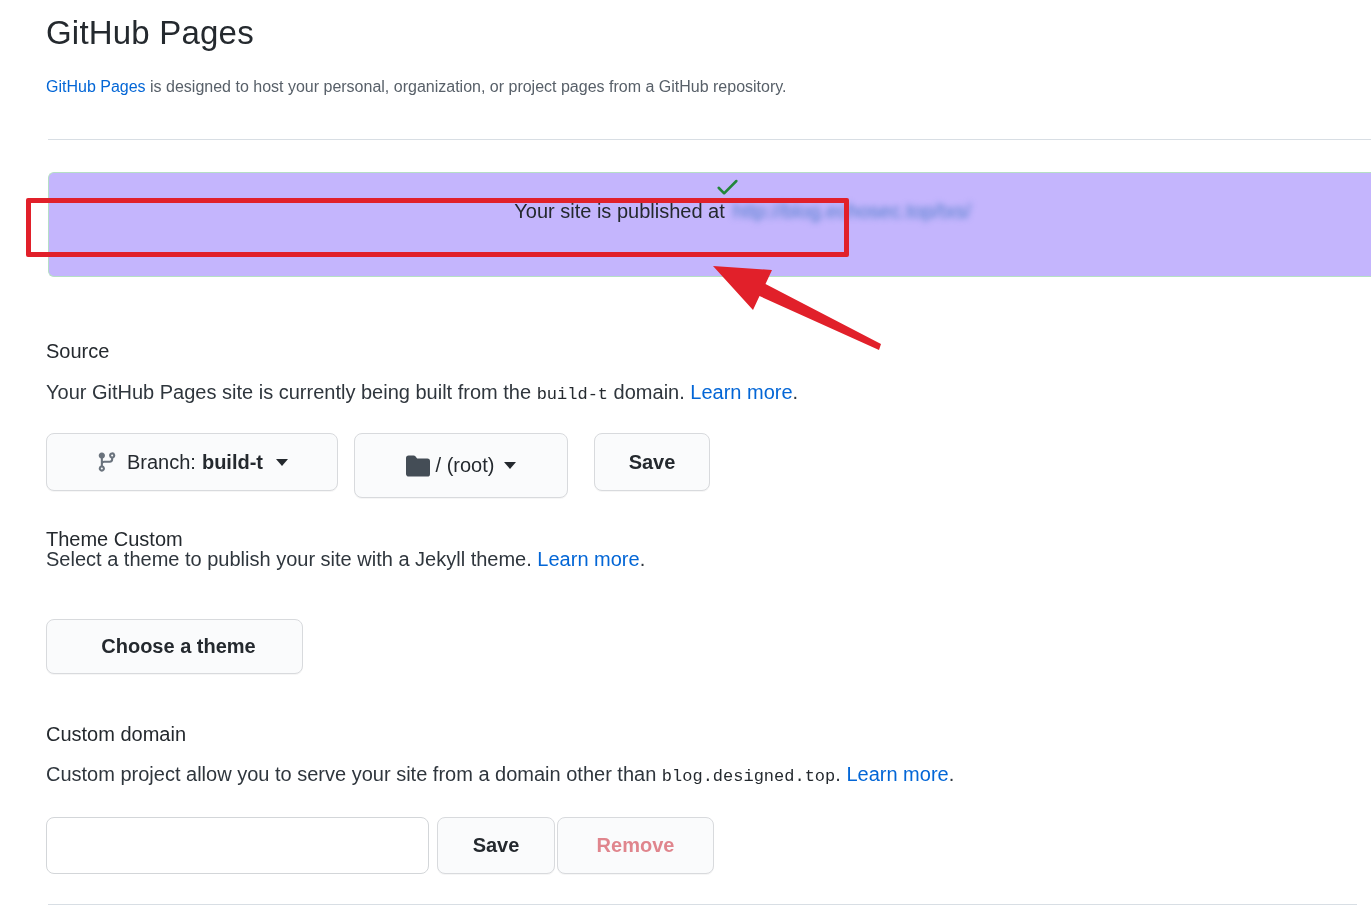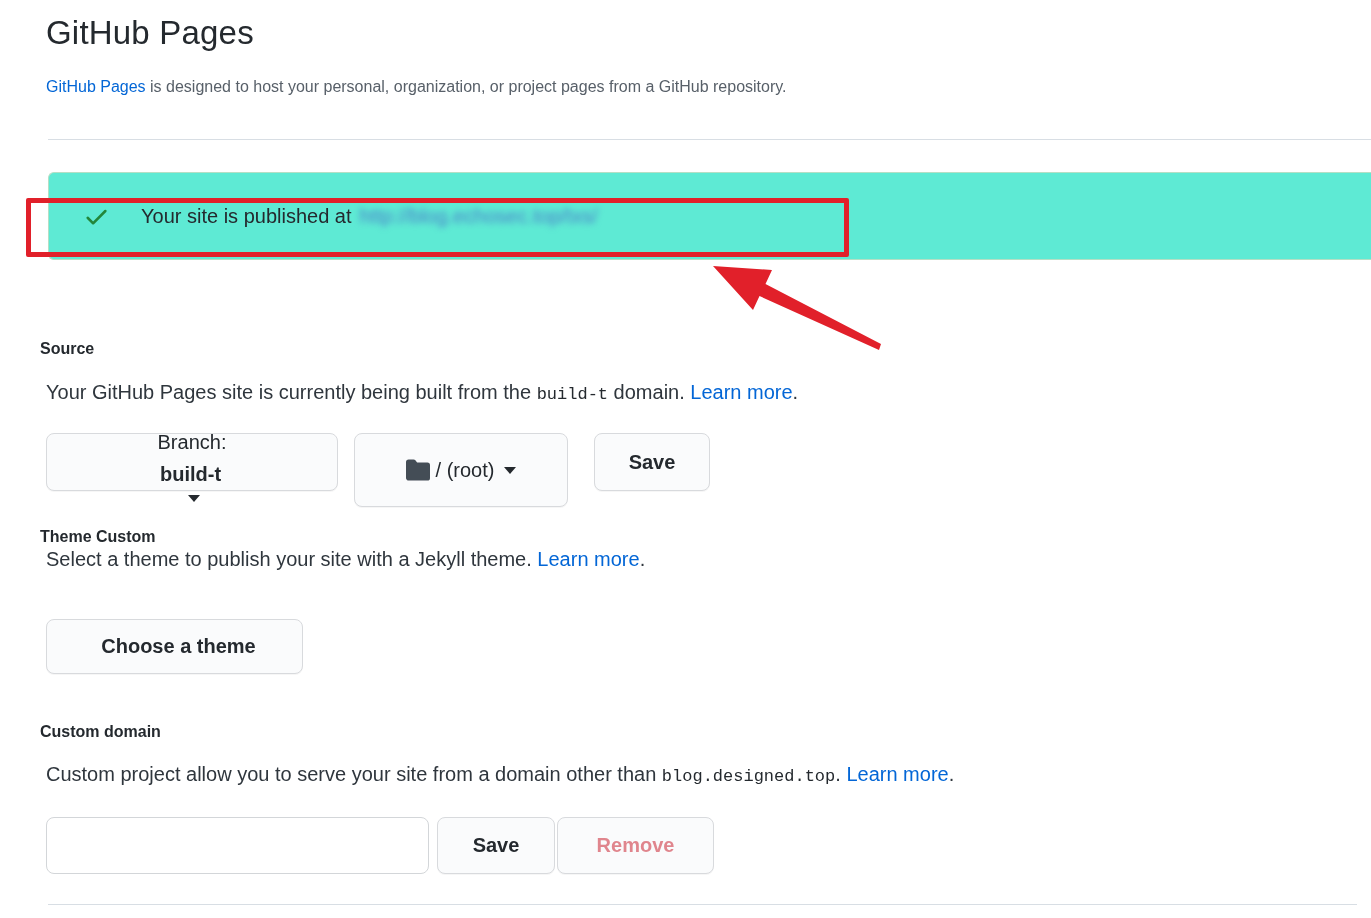--- a/index.html
+++ b/index.html
@@ -20,66 +20,66 @@
     position: absolute; left: 46px; top: 78px;
     font-size: 16px; color: #586069;
   }
   a.link { color: #0366d6; text-decoration: none; cursor: pointer; }
 
   .hr { position: absolute; height: 1px; background: #d8dee4; }
   .hr-top { left: 48px; top: 139px; width: 1323px; }
   .hr-bottom { left: 48px; top: 904px; width: 1309px; }
 
   .banner {
-    position: absolute; left: 48px; top: 172px; width: 1323px; height: 88px;
-    background: #5eead4; border: 1px solid #b5dfc5;
+    position: absolute; left: 48px; top: 172px; width: 1323px; height: 105px;
+    background: #c4b5fd; border: 1px solid #b5dfc5;
     border-radius: 6px 0 0 6px; border-right: none;
-    display: flex; align-items: center; padding-left: 34px;
+    display: flex; align-items: center; padding-left: 34px; flex-direction: column;
   }
   .banner .check { width: 27px; height: 27px; flex: 0 0 auto; }
   .banner-text { margin-left: 31px; font-size: 20px; color: #24292e; display: flex; align-items: baseline; }
   .published-url {
     margin-left: 8px; color: #4a7cc9; filter: blur(3.2px);
     font-size: 20px; text-decoration: none; cursor: pointer;
   }
 
   .annotation-box {
     position: absolute; left: 26px; top: 198px; width: 823px; height: 59px;
     border: 5px solid #e1202a; border-radius: 2px; z-index: 5;
     pointer-events: none;
   }
   .annotation-arrow {
     position: absolute; left: 0; top: 0; width: 1371px; height: 918px;
     z-index: 6; pointer-events: none;
   }
 
   .section-heading {
-    position: absolute; left: 40px;
-    font-size: 16px; font-weight: 700; color: #24292e;
+    position: absolute; left: 46px;
+    font-size: 20px; font-weight: 400; color: #24292e;
   }
   .section-para {
     position: absolute; left: 46px;
     font-size: 20px; color: #2f363d;
   }
   code.inline-code {
     font-family: "Liberation Mono", "DejaVu Sans Mono", monospace;
     font-size: 17px; color: #24292e;
   }
 
   .btn {
     display: inline-flex; align-items: center; justify-content: center;
     background: #fafbfc; border: 1px solid #d8dadd; border-radius: 8px;
     font-size: 20px; color: #24292e; cursor: pointer;
     box-shadow: 0 1px 0 rgba(27,31,35,0.04);
     font-family: "Liberation Sans", sans-serif;
   }
 
   .source-row { position: absolute; left: 46px; top: 433px; display: flex; }
-  .btn-branch { height: 58px; min-width: 292px; gap: 9px; flex-direction: column; }
-  .btn-folder { height: 74px; min-width: 214px; gap: 6px; margin-left: 16px; }
+  .btn-branch { height: 58px; min-width: 292px; gap: 9px; }
+  .btn-folder { height: 65px; min-width: 214px; gap: 6px; margin-left: 16px; }
   .btn-save-source { height: 58px; min-width: 116px; margin-left: 26px; font-weight: 600; }
   .branch-label { font-weight: 400; }
   .branch-value { font-weight: 700; margin-left: -3px; }
   .caret {
     width: 0; height: 0; margin-left: 4px;
     border-left: 6px solid transparent; border-right: 6px solid transparent;
     border-top: 7px solid #24292e;
   }
   .icon-svg { display: block; }
 

